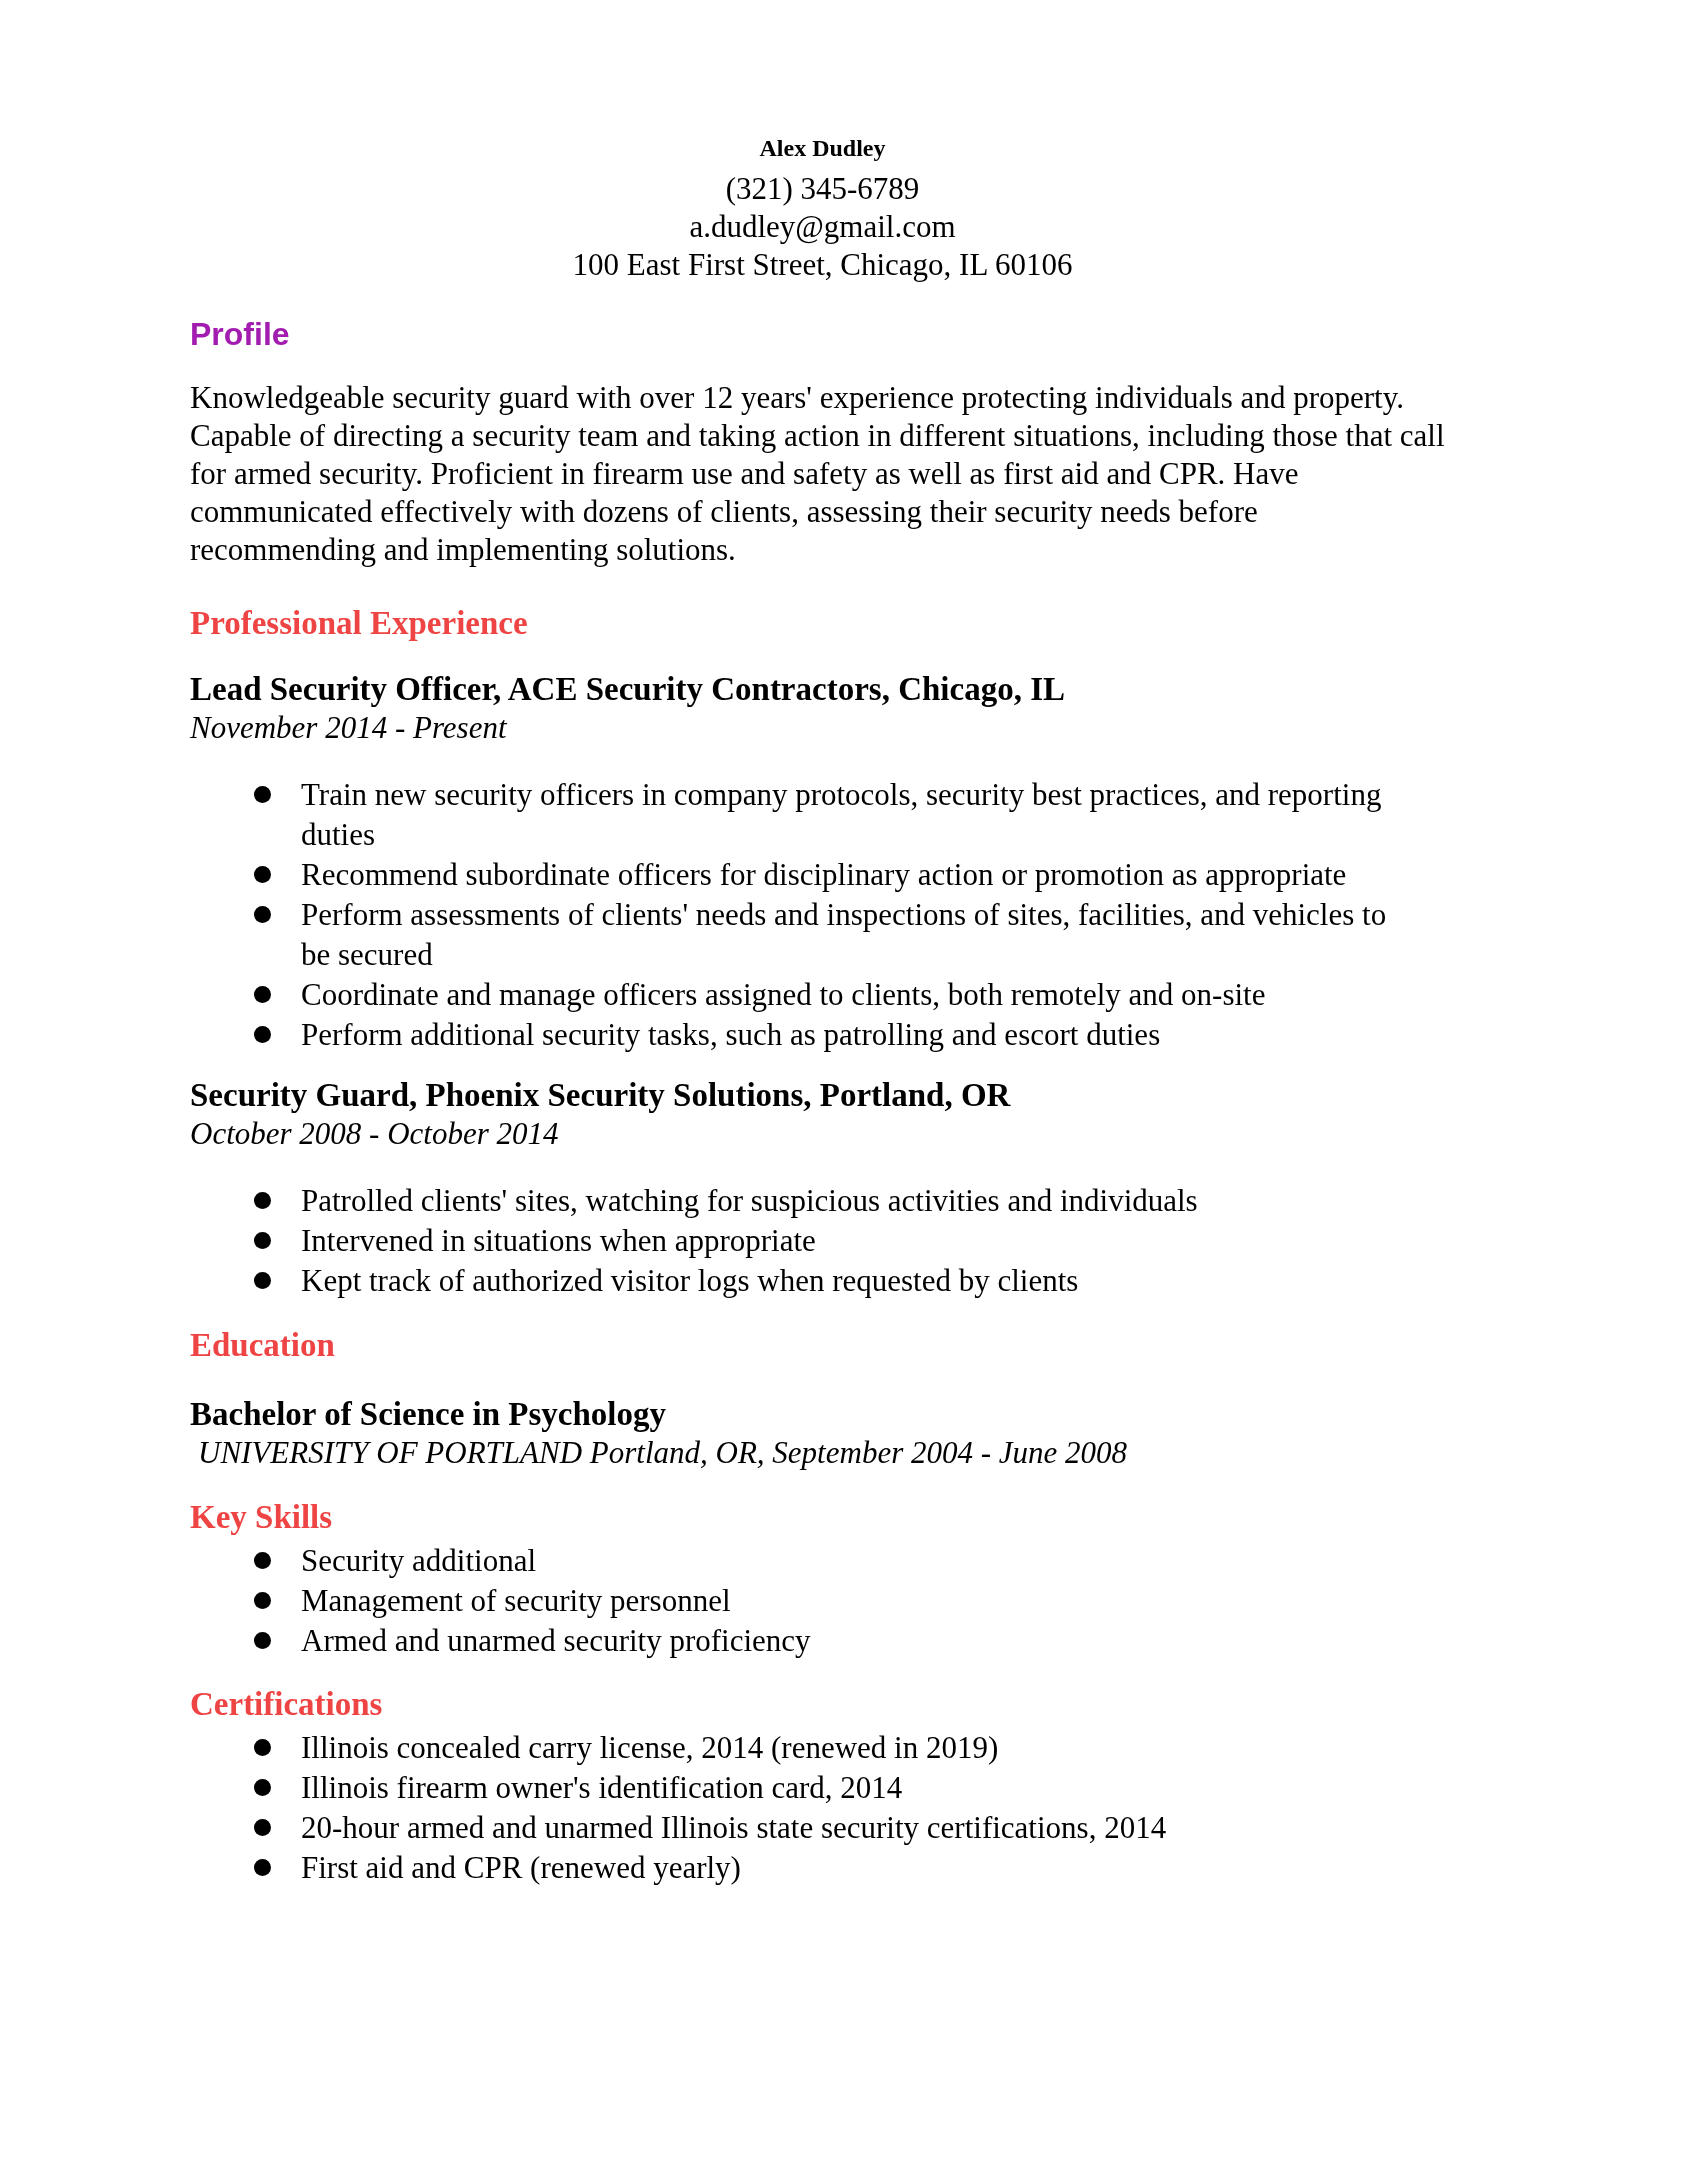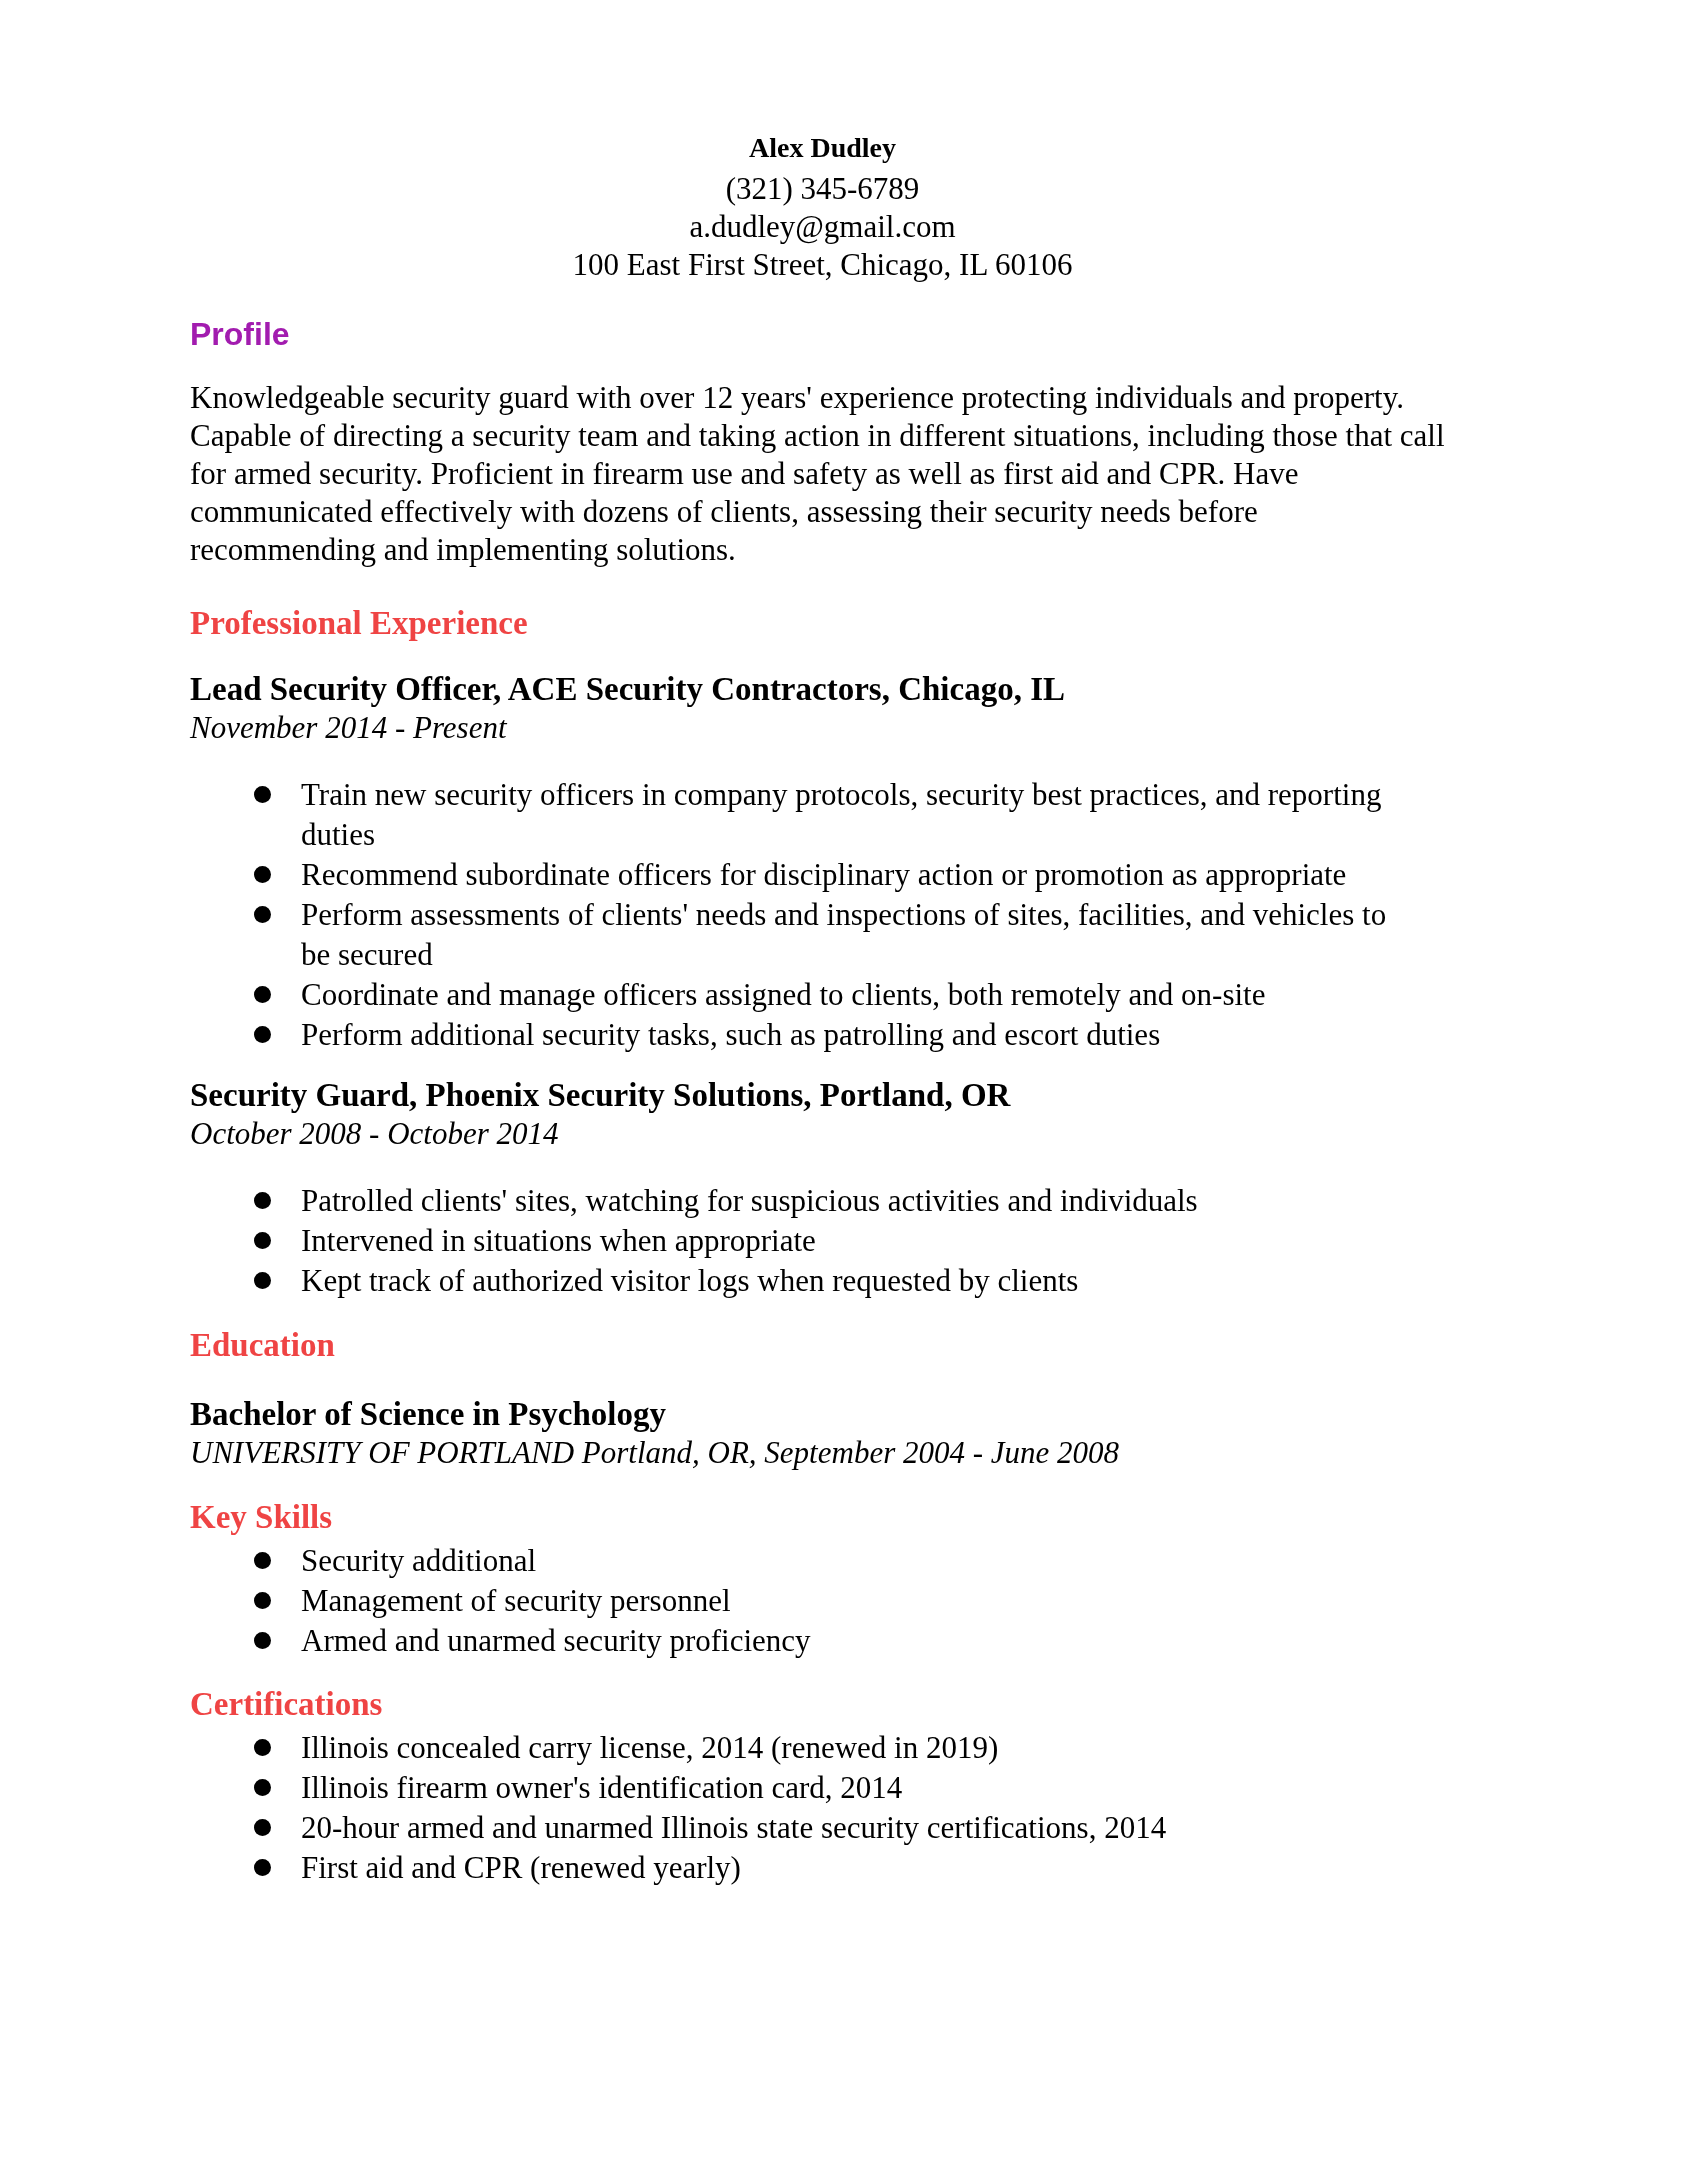--- a/index.html
+++ b/index.html
@@ -13,21 +13,21 @@
   .page {
     box-sizing: border-box;
     width: 1687px;
     height: 2183px;
     padding: 126px 232px 0 190px;
     background: #ffffff;
   }
   
   .header { text-align: center; }
   .name {
-    font-size: 28px;
+    font-size: 24px;
     font-weight: bold;
     line-height: 44px;
     font-family: Liberation Serif, serif;
   }
   .contact-line {
     font-size: 31px;
     line-height: 38px;
   }
   
   .section-heading {
@@ -69,20 +69,21 @@
   .degree {
     margin-top: 29px;
     font-size: 33px;
     font-weight: bold;
     line-height: 40px;
   }
   .school-line {
     font-size: 31px;
     font-style: italic;
     line-height: 38px;
+    margin-left: 8px;
   }
   
   ul.bullets {
     list-style: none;
     margin: 0;
     padding: 0;
     width: 1209px;
   }
   ul.bullets.job-bullets { margin-top: 28px; }
   ul.bullets.tight       { margin-top: 4px; }

